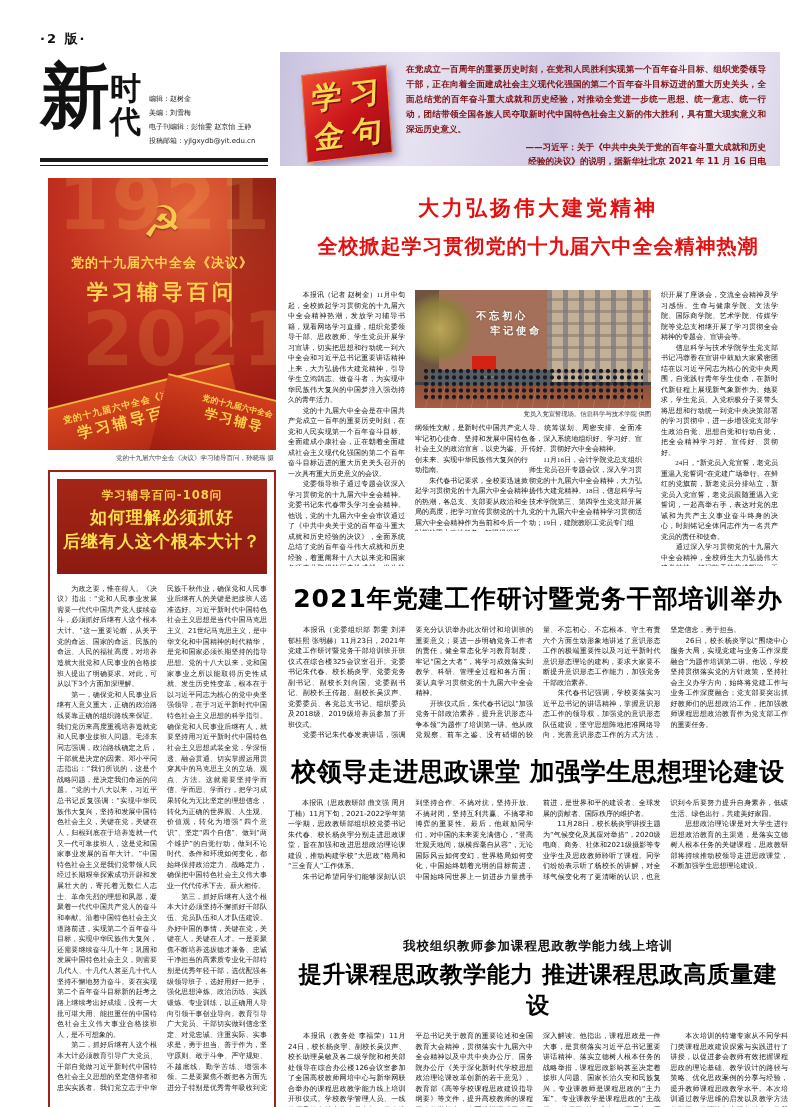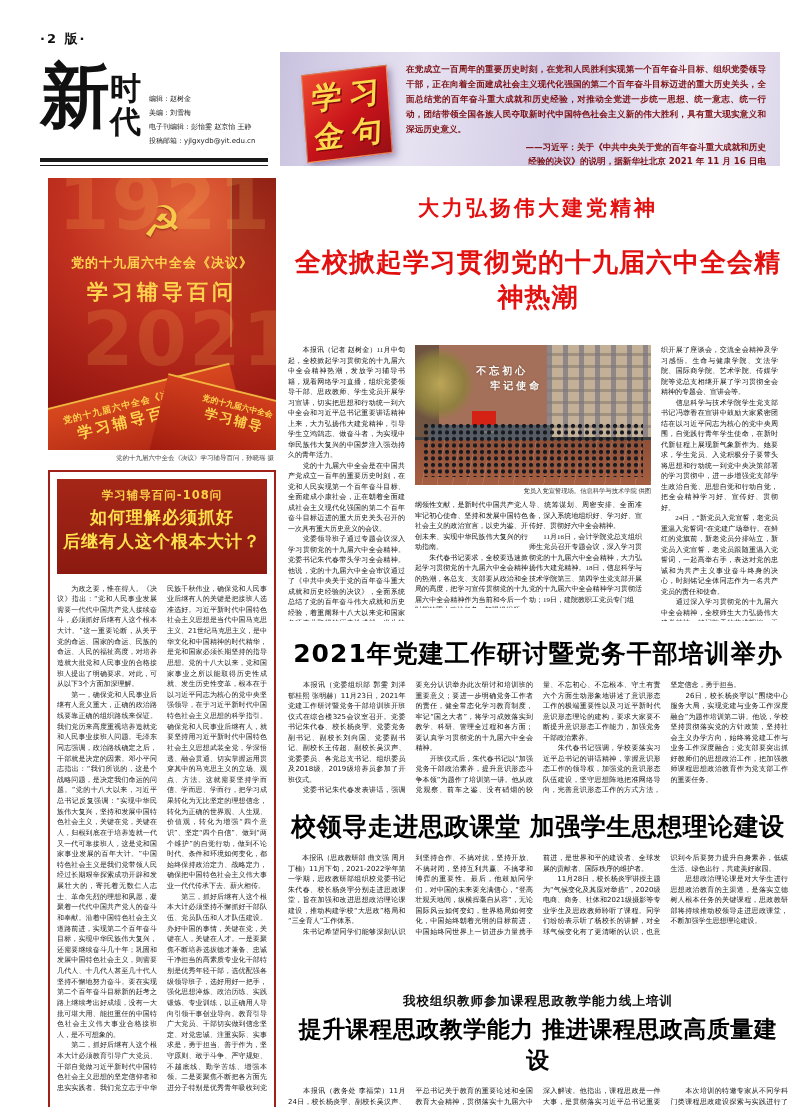--- a/index.html
+++ b/index.html
@@ -53,29 +53,29 @@
   
   .qa-box{border:2px solid #a12017;padding:7px;box-sizing:border-box;}
   .qa-head{background:linear-gradient(180deg,#a52617 0%,#8c1a10 100%);padding:9px 4px 20px;text-align:center;}
   .qa-kicker{color:#ffd24a;font-size:11.5px;font-weight:bold;letter-spacing:1px;}
   .qa-title{color:#ffe14d;font-size:17px;font-weight:900;line-height:1.4;margin-top:3px;letter-spacing:1px;}
   .qa-body{margin-top:10px;column-count:2;column-gap:10px;font-size:7px;line-height:1.52;text-align:justify;
       color:#222;height:520px;overflow:hidden;white-space:pre-line;}
   
   .h1-red{text-align:center;color:#e31010;font-weight:900;margin-top:16px;}
   .h1-line1{font-size:21px;letter-spacing:3px;}
-  .h1-line2{font-size:26px;letter-spacing:1px;margin-top:23px;}
+  .h1-line2{font-size:20px;letter-spacing:1px;margin-top:11px;}
   .art-text{font-size:7px;line-height:1.5;text-align:justify;color:#111;white-space:pre-line;}
   .art1{display:flex;gap:10px;margin-top:30px;height:276px;overflow:hidden;font-family:Liberation Serif, serif;}
   .art1-col{width:117px;flex:0 0 117px;overflow:hidden;}
   .art1-mid{width:236px;flex:0 0 236px;}
   .art1-mid-cols{display:flex;gap:1px;margin-top:4px;height:108px;overflow:hidden;}
   .art1-mid-cols .art-text{width:113px;}
   
-  .photo{height:140px;position:relative;overflow:hidden;background:#404040;}
+  .photo{height:118px;position:relative;overflow:hidden;background:#404040;}
   .ph-top{position:absolute;top:0;left:0;right:0;height:92px;
      background:linear-gradient(90deg,#6f5442 0 10%,#a4705a 10% 56%,#c3b097 56% 100%);}
   .ph-windows{position:absolute;top:0;left:56%;right:0;height:92px;opacity:.55;
      background:repeating-linear-gradient(90deg,rgba(60,70,110,.7) 0 5px,transparent 5px 16px),
                 repeating-linear-gradient(0deg,transparent 0 9px,rgba(70,60,60,.5) 9px 12px);}
   .ph-tree{position:absolute;left:-12px;top:2px;width:72px;height:74px;border-radius:50%;
      background:radial-gradient(closest-side,#c0ad58,#8d803c 70%,transparent 100%);opacity:.9;}
   .ph-slogan{position:absolute;left:26%;top:18px;color:#fff;font-weight:bold;font-size:10px;letter-spacing:3px;
      text-shadow:0 0 2px rgba(90,50,30,.8);line-height:1.5;}
   .ph-slogan .s2{margin-left:14px;}

